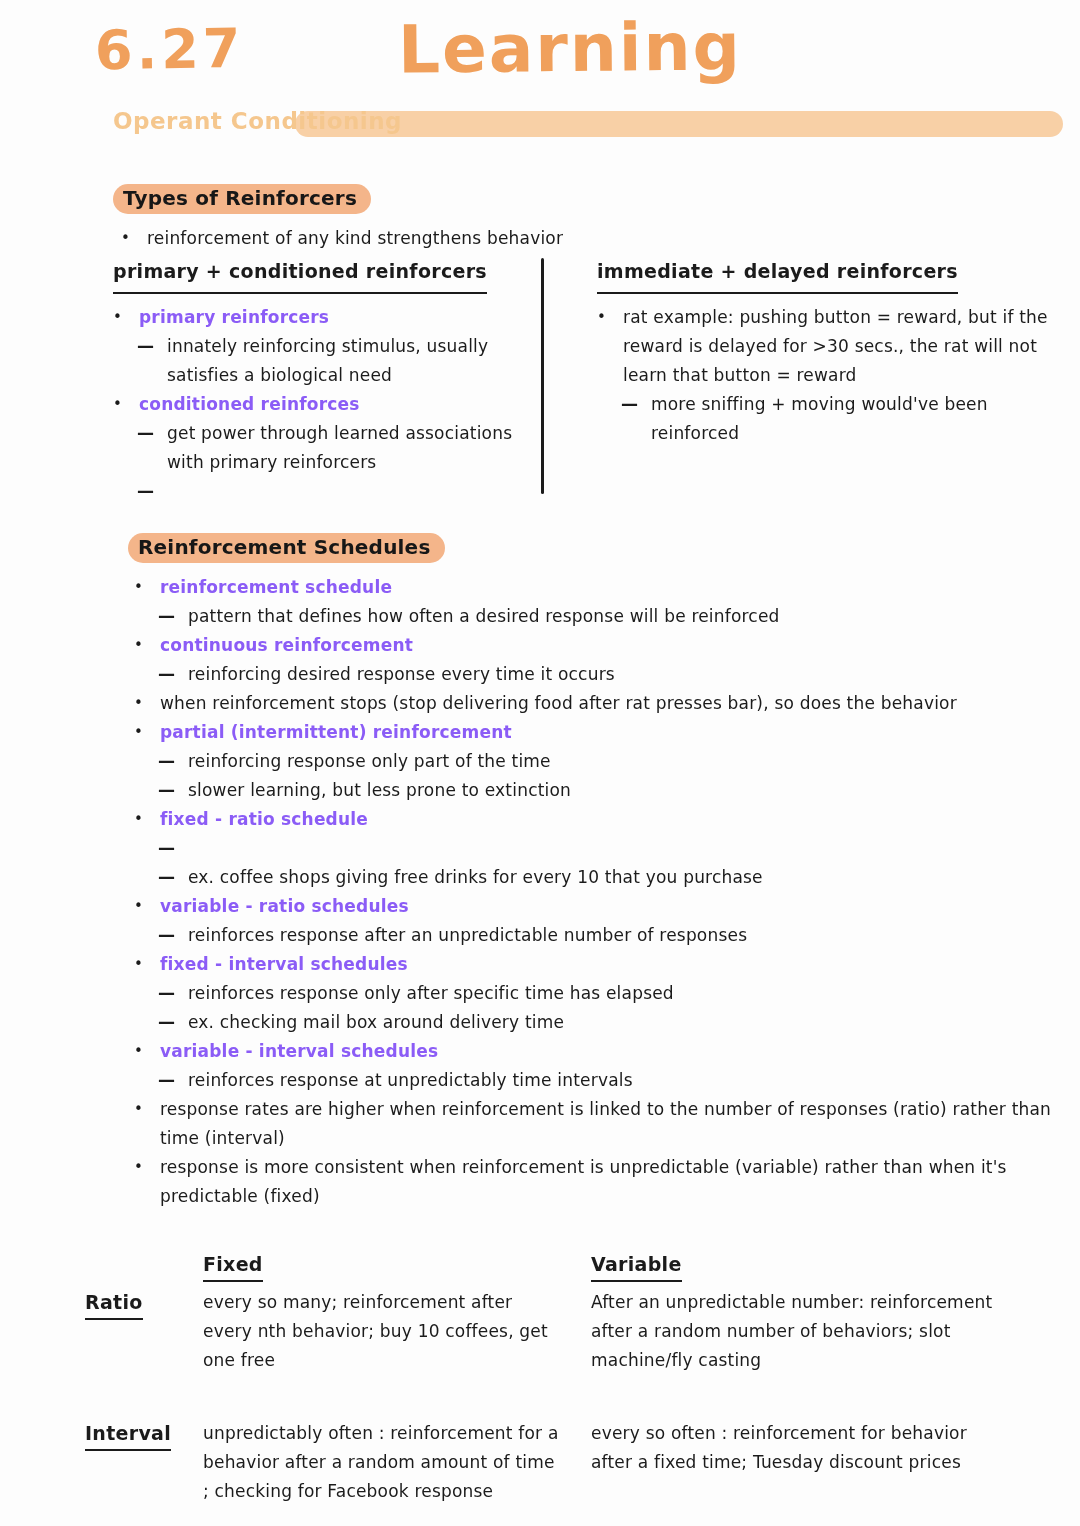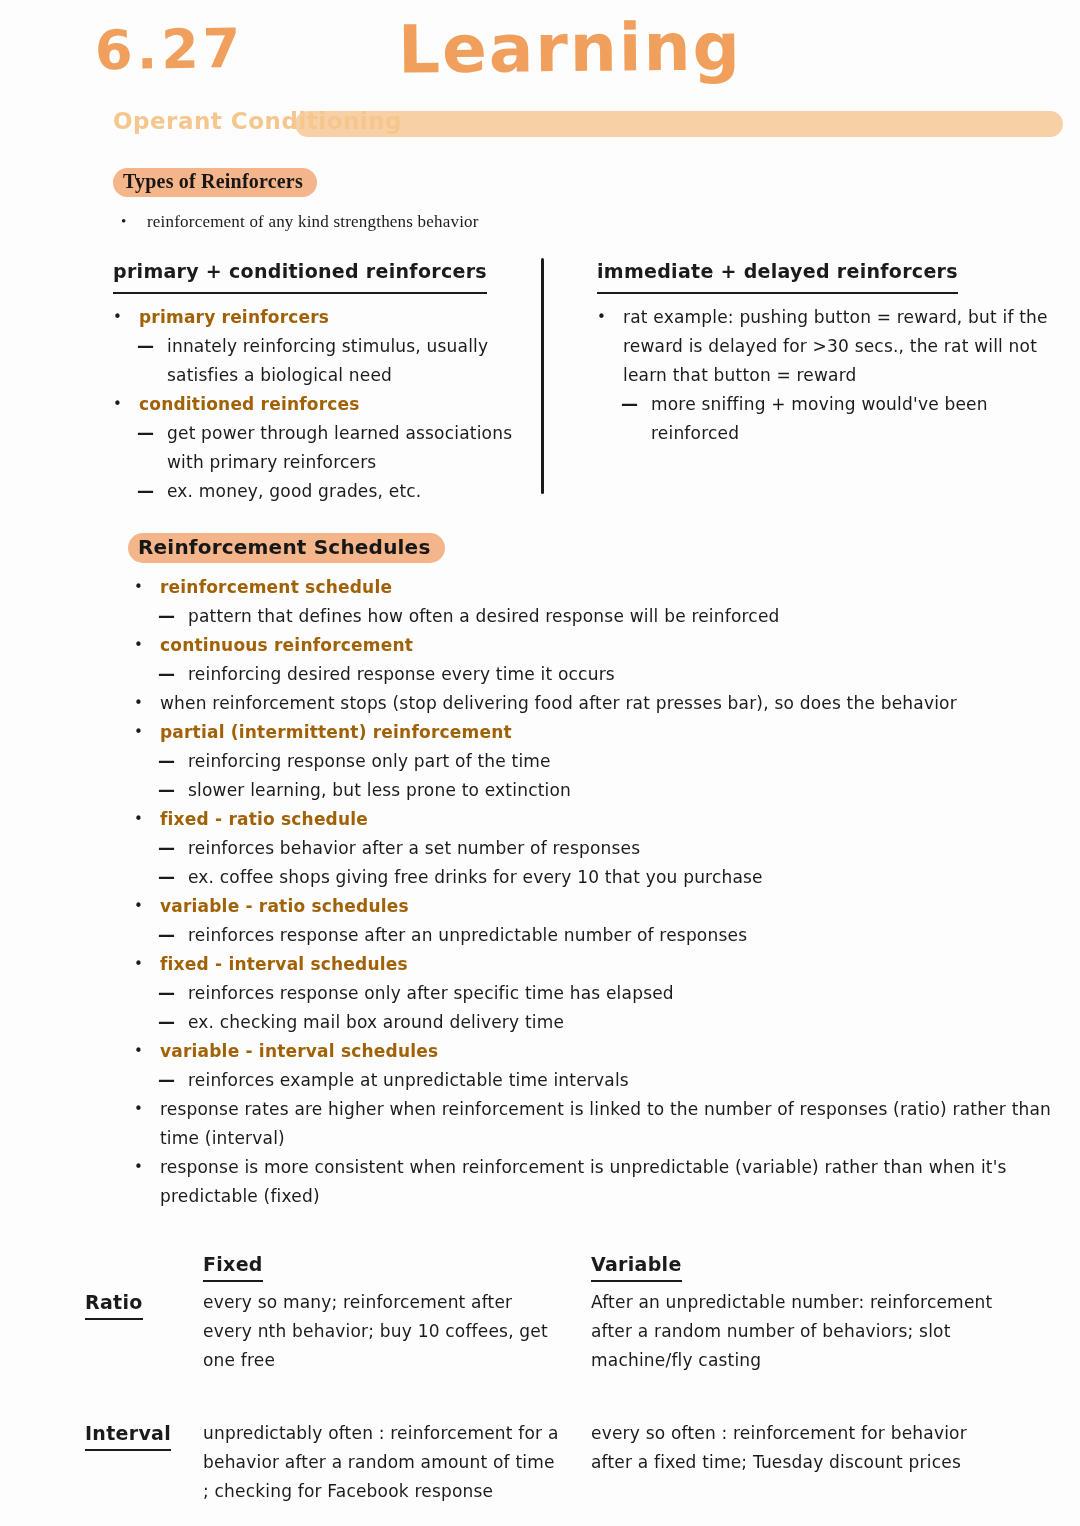--- a/index.html
+++ b/index.html
@@ -36,25 +36,25 @@
   .pill {
     display:inline-block; background:#f4b58a; border-radius:15px;
     padding:2px 14px 4px 10px; font-size:20px; font-weight:bold; color:#171717;
   }
 
   
   .row { display:flex; align-items:flex-start; font-size:17px; line-height:29px; }
   .mk { flex:0 0 26px; color:#1b1b1b; }
   .mk-dot { font-size:15px; }
   .mk-dash { flex:0 0 30px; font-weight:bold; }
-  .term { color:#a16207; font-weight:bold; }
+  .term { color:#8b5cf6; font-weight:bold; }
   .note-text { color:#1b1b1b; }
   .sub { padding-left:24px; }
 
-  .types-section { position:absolute; left:113px; top:168px; width:900px;font-family:Liberation Serif, serif; }
+  .types-section { position:absolute; left:113px; top:184px; width:900px; }
   .types-section .row { margin-top:10px; padding-left:8px; }
 
   
   .col-left  { position:absolute; left:113px; top:260px; width:418px; }
   .col-right { position:absolute; left:558px; top:260px; width:460px;margin-left:39px; }
   .col-divider {
     position:absolute; left:541px; top:258px; width:3px; height:236px;
     background:#1b1b1b; border-radius:2px;
   }
   .uhead {
@@ -117,21 +117,20 @@
     <div class="row">
       <span class="mk mk-dot">•</span>
       <span class="term">conditioned reinforces</span>
     </div>
     <div class="row sub">
       <span class="mk-dash">—</span>
       <span class="note-text">get power through learned associations with primary reinforcers</span>
     </div>
     <div class="row sub">
       <span class="mk-dash">—</span>
-      <span class="note-text">ex. money, good grades, etc.</span>
     </div>
   </div>
 
   <div class="col-divider"></div>
 
   <div class="col-right">
     <span class="uhead">immediate + delayed reinforcers</span>
     <div class="row">
       <span class="mk mk-dot">•</span>
       <span class="note-text">rat example: pushing button = reward, but if the reward is delayed for &gt;30 secs., the rat will not learn that button = reward</span>
@@ -181,21 +180,20 @@
         <span class="mk-dash">—</span>
         <span class="note-text">slower learning, but less prone to extinction</span>
       </div>
 
       <div class="row">
         <span class="mk mk-dot">•</span>
         <span class="term">fixed - ratio schedule</span>
       </div>
       <div class="row sub">
         <span class="mk-dash">—</span>
-        <span class="note-text">reinforces behavior after a set number of responses</span>
       </div>
       <div class="row sub">
         <span class="mk-dash">—</span>
         <span class="note-text">ex. coffee shops giving free drinks for every 10 that you purchase</span>
       </div>
 
       <div class="row">
         <span class="mk mk-dot">•</span>
         <span class="term">variable - ratio schedules</span>
       </div>
@@ -216,21 +214,21 @@
         <span class="mk-dash">—</span>
         <span class="note-text">ex. checking mail box around delivery time</span>
       </div>
 
       <div class="row">
         <span class="mk mk-dot">•</span>
         <span class="term">variable - interval schedules</span>
       </div>
       <div class="row sub">
         <span class="mk-dash">—</span>
-        <span class="note-text">reinforces example at unpredictable time intervals</span>
+        <span class="note-text">reinforces response at unpredictably time intervals</span>
       </div>
 
       <div class="row">
         <span class="mk mk-dot">•</span>
         <span class="note-text">response rates are higher when reinforcement is linked to the number of responses (ratio) rather than time (interval)</span>
       </div>
 
       <div class="row">
         <span class="mk mk-dot">•</span>
         <span class="note-text">response is more consistent when reinforcement is unpredictable (variable) rather than when it's predictable (fixed)</span>

